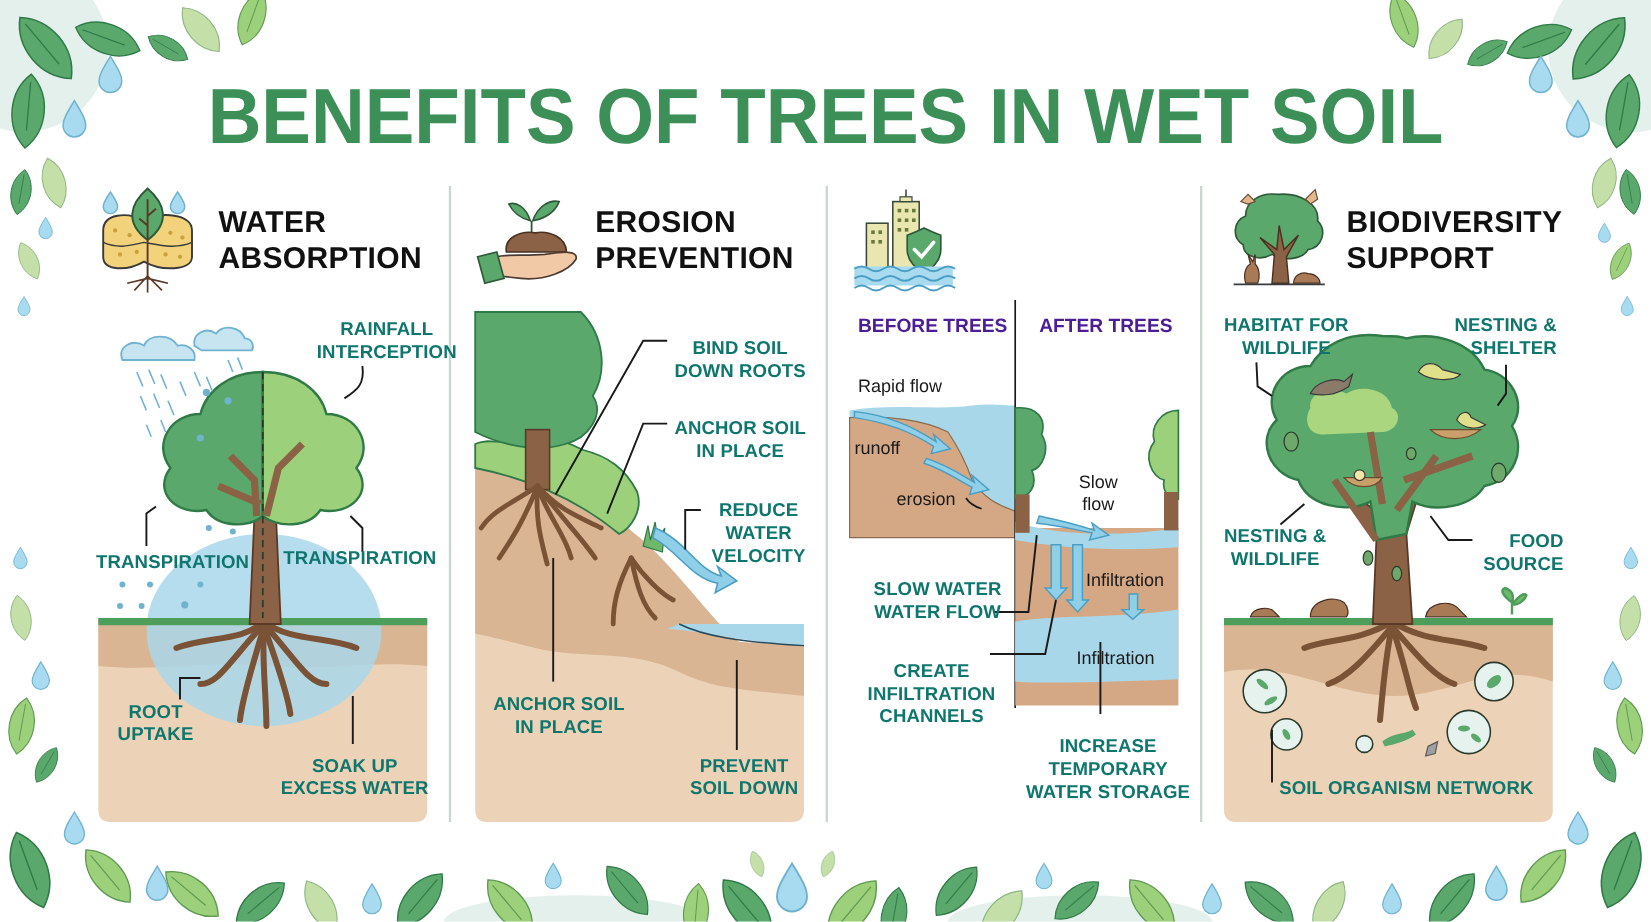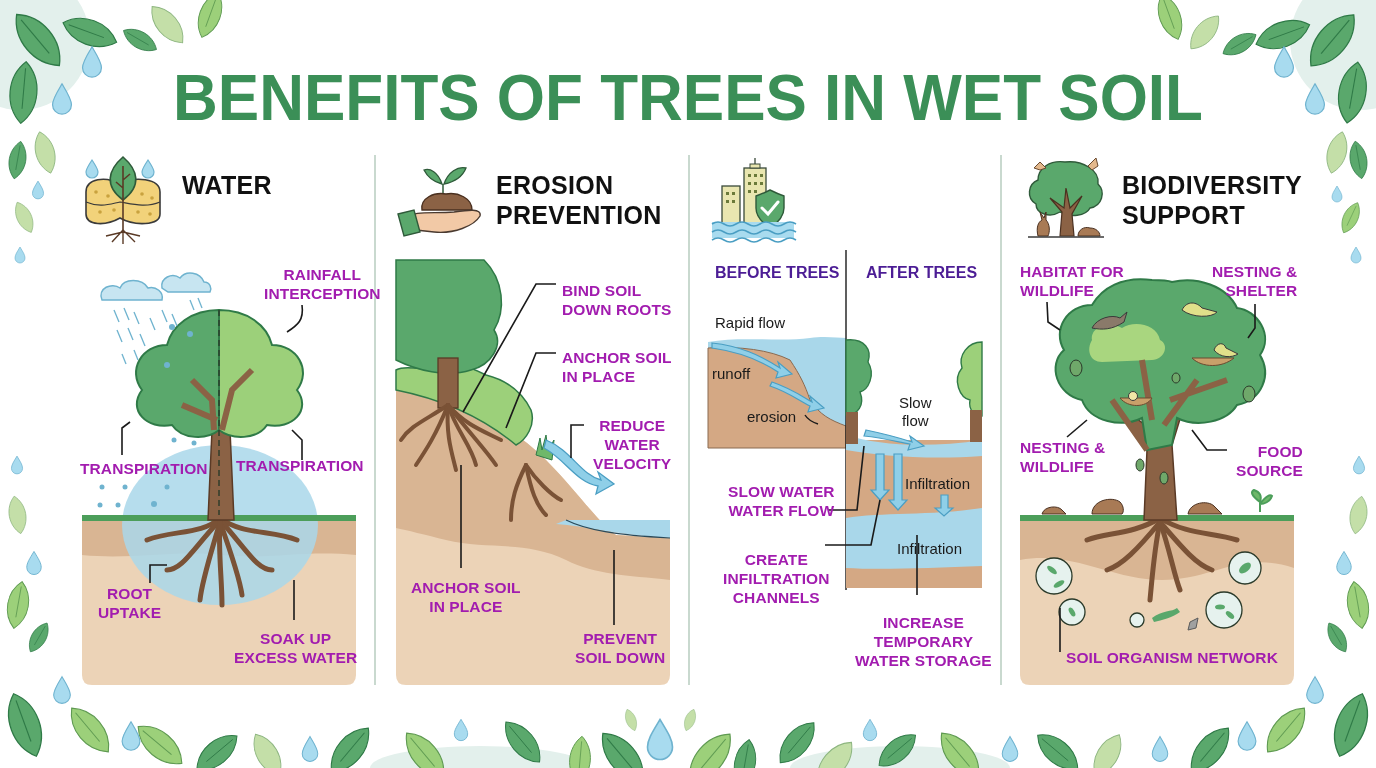--- a/index.html
+++ b/index.html
@@ -15,24 +15,24 @@
   .panel { position: absolute; top: 150px; width: 300px; height: 545px; }
   .panel-head { position: absolute; top: 0; left: 0; width: 300px; height: 100px; }
   .panel-icon { position: absolute; left: 8px; top: 2px; width: 90px; height: 92px; }
   .panel-title {
     position: absolute; left: 110px; top: 20px; font-weight: 700; font-size: 25px; line-height: 30px;
     color: #111; letter-spacing: 0.3px;
   }
   .panel-title span { display: block; }
   .art { position: absolute; left: 0; top: 100px; width: 300px; height: 445px; }
   .lbl {
-    position: absolute; font-weight: 700; font-size: 15.5px; line-height: 19px; color: #a21caf;
+    position: absolute; font-weight: 700; font-size: 15.5px; line-height: 19px; color: #0f766e;
     text-align: center; white-space: nowrap; letter-spacing: 0.1px;
   }
-  .lbl.left { text-align: left; }
+  .lbl.left { text-align: center; }
   .lbl.right { text-align: right; }
   .lbl span { display: block; }
   .note { position: absolute; font-size: 15px; color: #1a1a1a; line-height: 18px; white-space: nowrap; }
   .note span { display: block; text-align: center; }
   .sub { position: absolute; font-weight: 700; font-size: 16px; color: #4c1d95; white-space: nowrap; }
 </style>
 </head>
 <body>
 
 <svg class="frame-deco" width="1376" height="768" viewBox="0 0 1376 768">
@@ -155,20 +155,21 @@
           <circle cx="34" cy="58" r="1.8"></circle>
           <circle cx="58" cy="60" r="1.8"></circle>
           <circle cx="70" cy="62" r="1.8"></circle>
         </g>
       <path d="M43,5 C58,18 62,34 43,48 C24,34 28,18 43,5Z" fill="#5aa86c" stroke="#2f5a3a" stroke-width="1.6"></path>
       <path d="M43,14 L43,80 M43,28 L50,22 M43,36 L36,30" stroke="#5a3a26" stroke-width="1.6" fill="none"></path>
       <path d="M43,78 L32,90 M43,78 L43,92 M43,78 L55,90 M43,80 L26,84 M43,80 L60,84" stroke="#5a3a26" stroke-width="1.4" fill="none"></path>
     </svg>
     <div class="panel-title">
       <span>WATER</span>
+      <span>ABSORPTION</span>
     </div>
   </div>
   <svg class="art" viewBox="0 0 300 445">
 
     <path d="M10,265 L284,265 L284,425 Q284,435 274,435 L20,435 Q10,435 10,425Z" fill="#ecd3b7"></path>
     <path d="M10,265 L284,265 L284,305 C230,300 200,310 150,305 C100,300 60,310 10,305Z" fill="#d9b593"></path>
     <ellipse cx="148" cy="275" rx="98" ry="80" fill="#a9d7ea" opacity="0.85" clip-path="inset(0 0 0 0)"></ellipse>
     <rect x="10" y="265" width="274" height="6" fill="#4c9e5a"></rect>
 
     <g stroke="#7a5236" stroke-width="5" fill="none" stroke-linecap="round">

